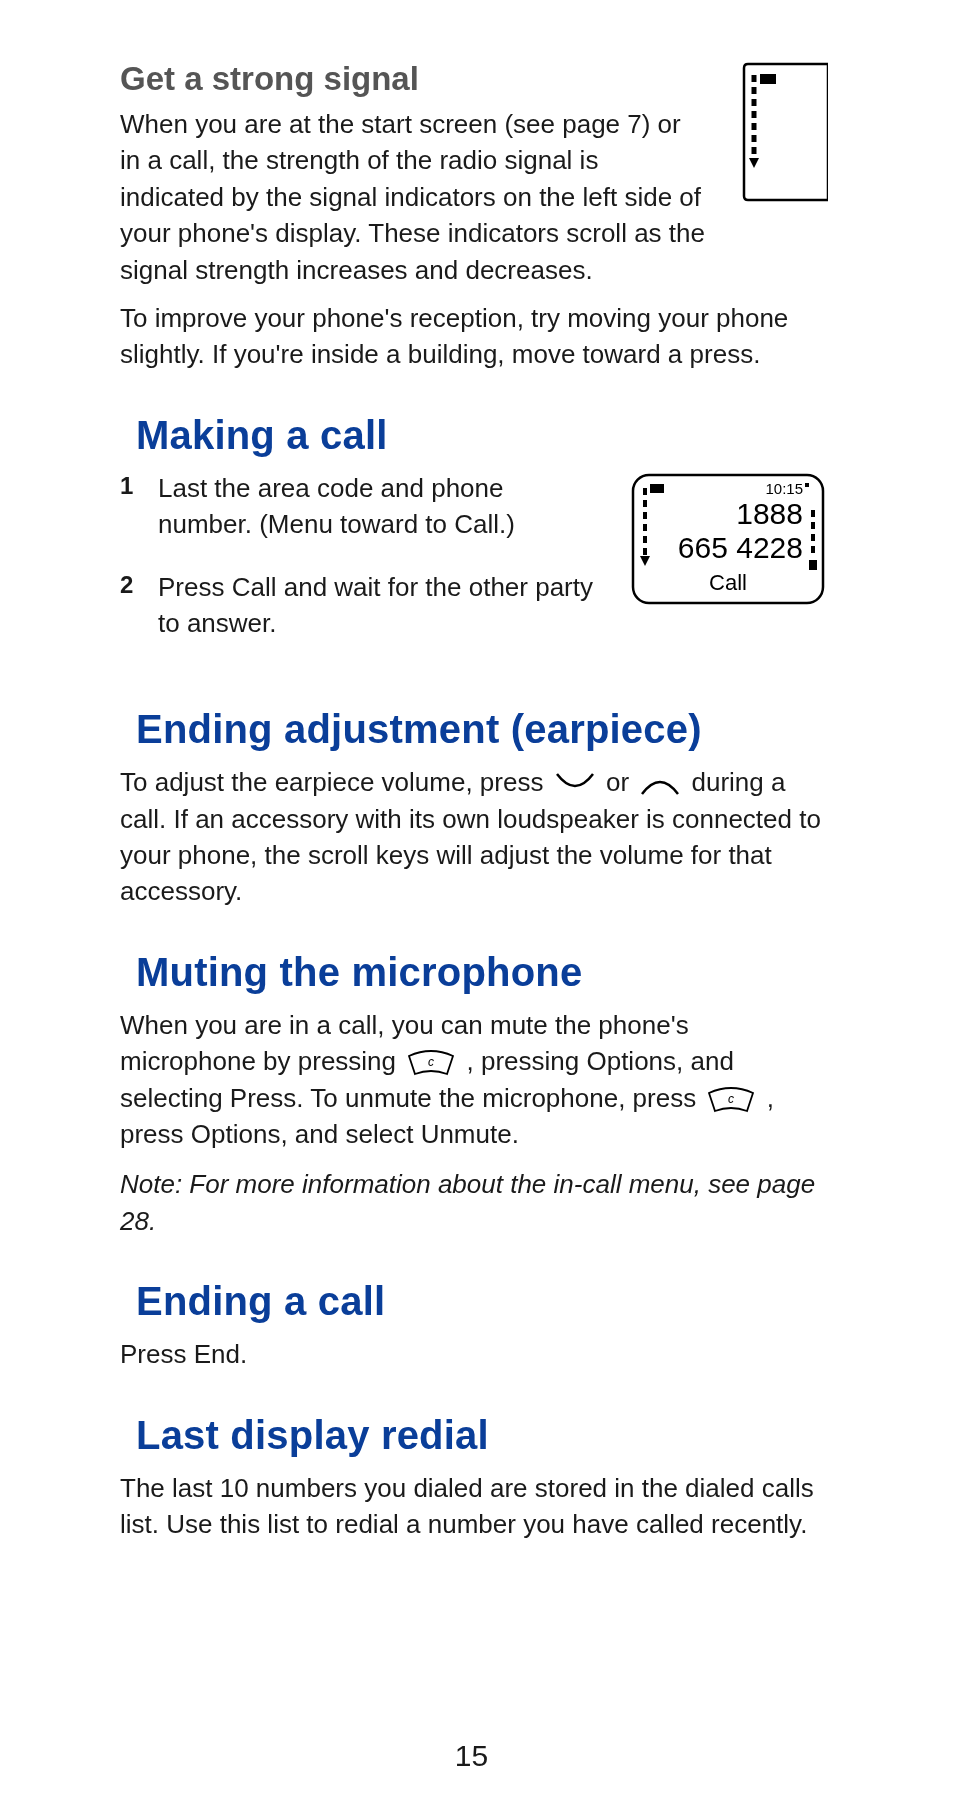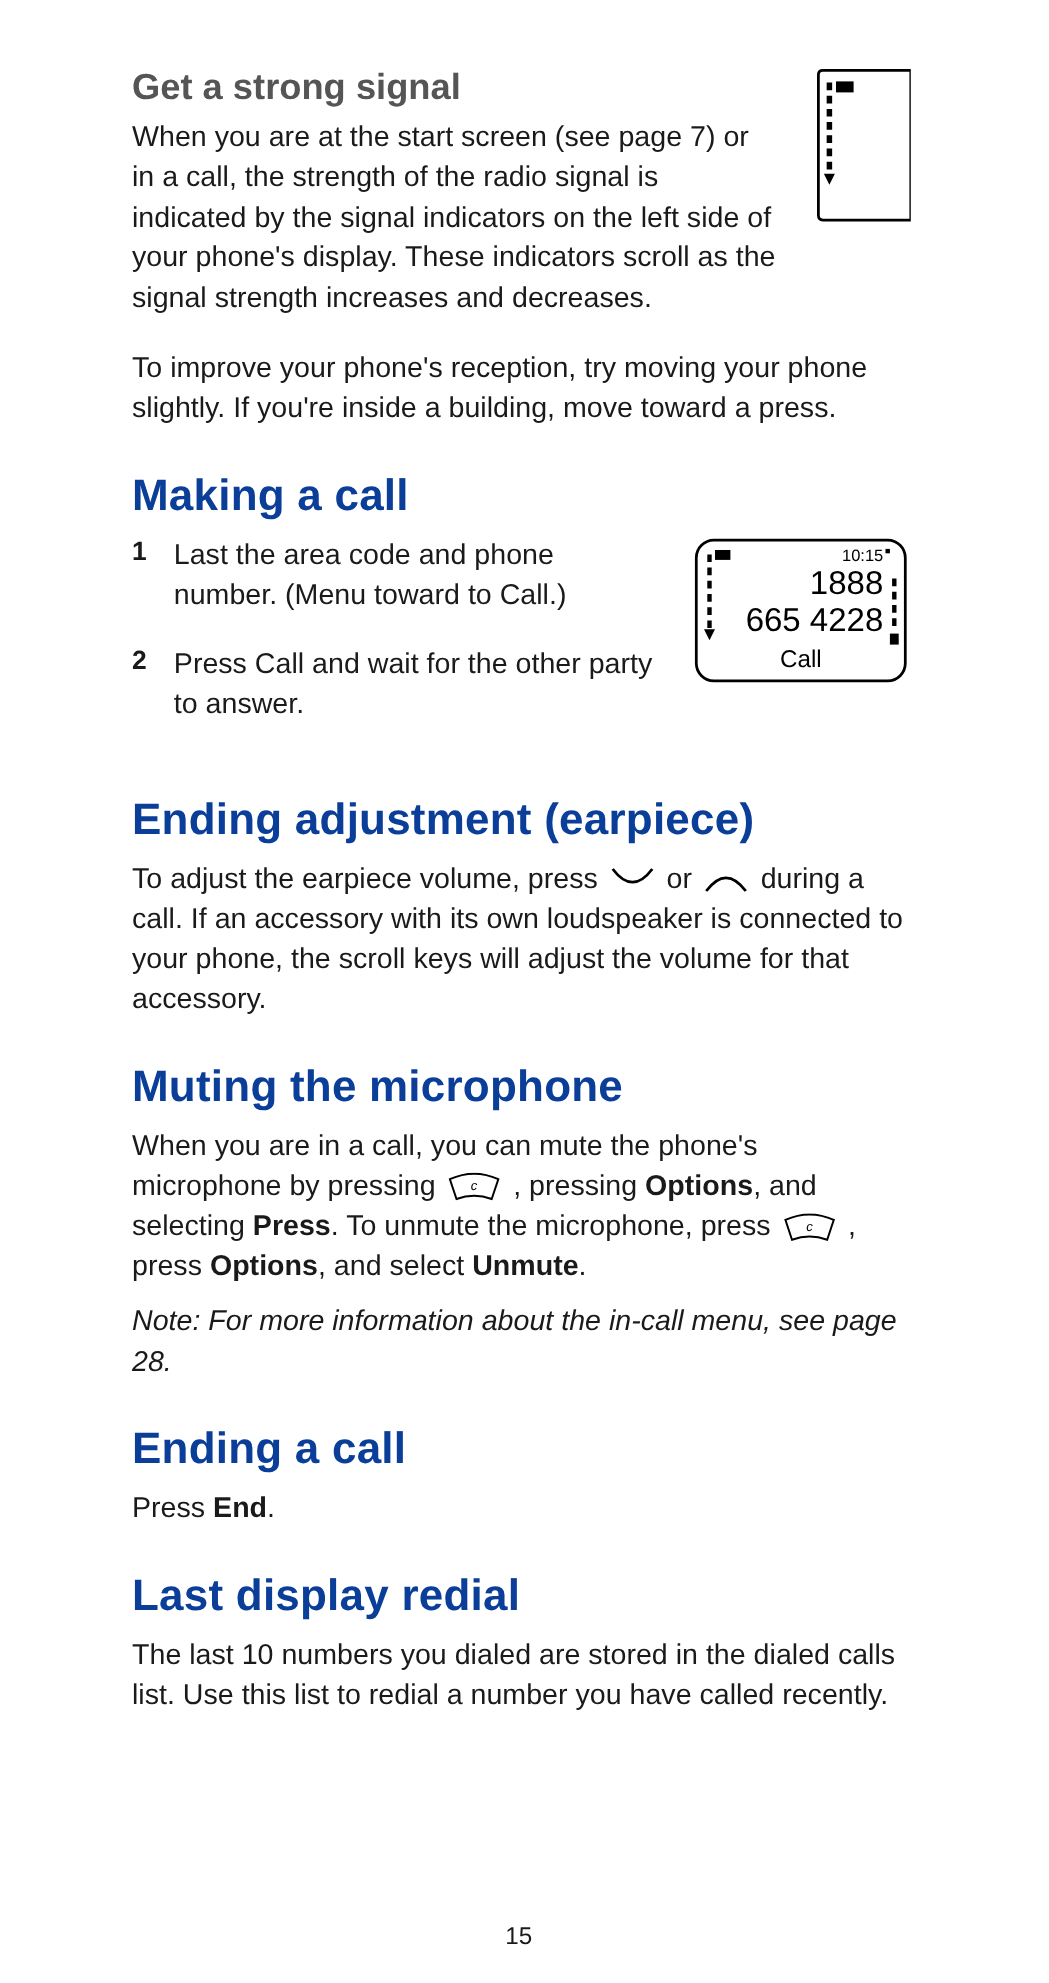--- a/index.html
+++ b/index.html
@@ -4,44 +4,44 @@
 <style>
   html,body{margin:0;padding:0;background:#fff;}
   .page{
     width:943px;height:1803px;
     box-sizing:border-box;
     padding:60px 115px 60px 120px;
     font-family:"Segoe UI",Verdana,Arial,sans-serif;
     color:#1a1a1a;
     position:relative;
   }
-  .h1b{color:#0a3e99;font-size:40px;font-weight:600;margin:40px 0 12px 0;letter-spacing:0.2px;}
+  .h1b{color:#0a3e99;font-size:40px;font-weight:600;margin:40px 0 12px 16px;letter-spacing:0.2px;}
   .h1g{color:#555;font-size:33px;font-weight:600;margin:0 0 8px 0;}
   .bt{font-size:26px;line-height:1.4;margin:0 0 28px 0;}
-  .bt .b{font-weight:700;}
+  .bt .b{font-weight:400;}
   .bt.note{font-style:italic;}
   ol.num{list-style:none;padding:0;margin:0 0 0 0;}
   ol.num li{display:flex;gap:22px;margin-bottom:26px;}
   ol.num .nm{font-weight:700;font-size:24px;width:16px;flex-shrink:0;margin-top:2px;}
   ol.num .txt{font-size:26px;line-height:1.4;}
   .row{display:flex;gap:30px;align-items:flex-start;}
   .col{flex:1;}
   svg.inline{display:inline-block;vertical-align:middle;margin:0 4px;}
   svg.phone-right{flex-shrink:0;}
-  .pnum{position:absolute;bottom:30px;left:0;width:100%;text-align:center;font-size:22px;}
+  .pnum{position:absolute;bottom:30px;left:0;width:100%;text-align:center;font-size:30px;}
 </style>
 </head>
 <body>
 
 <div class="page">
 
   <div class="row">
     <div class="col">
       <h3 class="h1g">Get a strong signal</h3>
-      <p class="bt" style="margin-bottom:28px">When you are at the start screen (see page 7) or in a call, the strength of the radio signal is indicated by the signal indicators on the left side of your phone's display. These indicators scroll as the signal strength increases and decreases.</p>
+      <p class="bt" style="margin-bottom:12px">When you are at the start screen (see page 7) or in a call, the strength of the radio signal is indicated by the signal indicators on the left side of your phone's display. These indicators scroll as the signal strength increases and decreases.</p>
     </div>
     <svg class="phone-right" width="90" height="150" viewBox="0 0 90 150">
       <path d="M6,8 Q6,4 10,4 L90,4 L90,140 L10,140 Q6,140 6,136 Z" fill="none" stroke="#000" stroke-width="2.5"></path>
       <rect x="22" y="14" width="16" height="10" fill="#000"></rect>
       <line x1="16" y1="15" x2="16" y2="100" stroke="#000" stroke-width="5" stroke-dasharray="7,5"></line>
       <polygon points="16,108 11,98 21,98" fill="#000"></polygon>
     </svg>
   </div>
   <p class="bt">To improve your phone's reception, try moving your phone slightly. If you're inside a building, move toward a press.</p>
 

